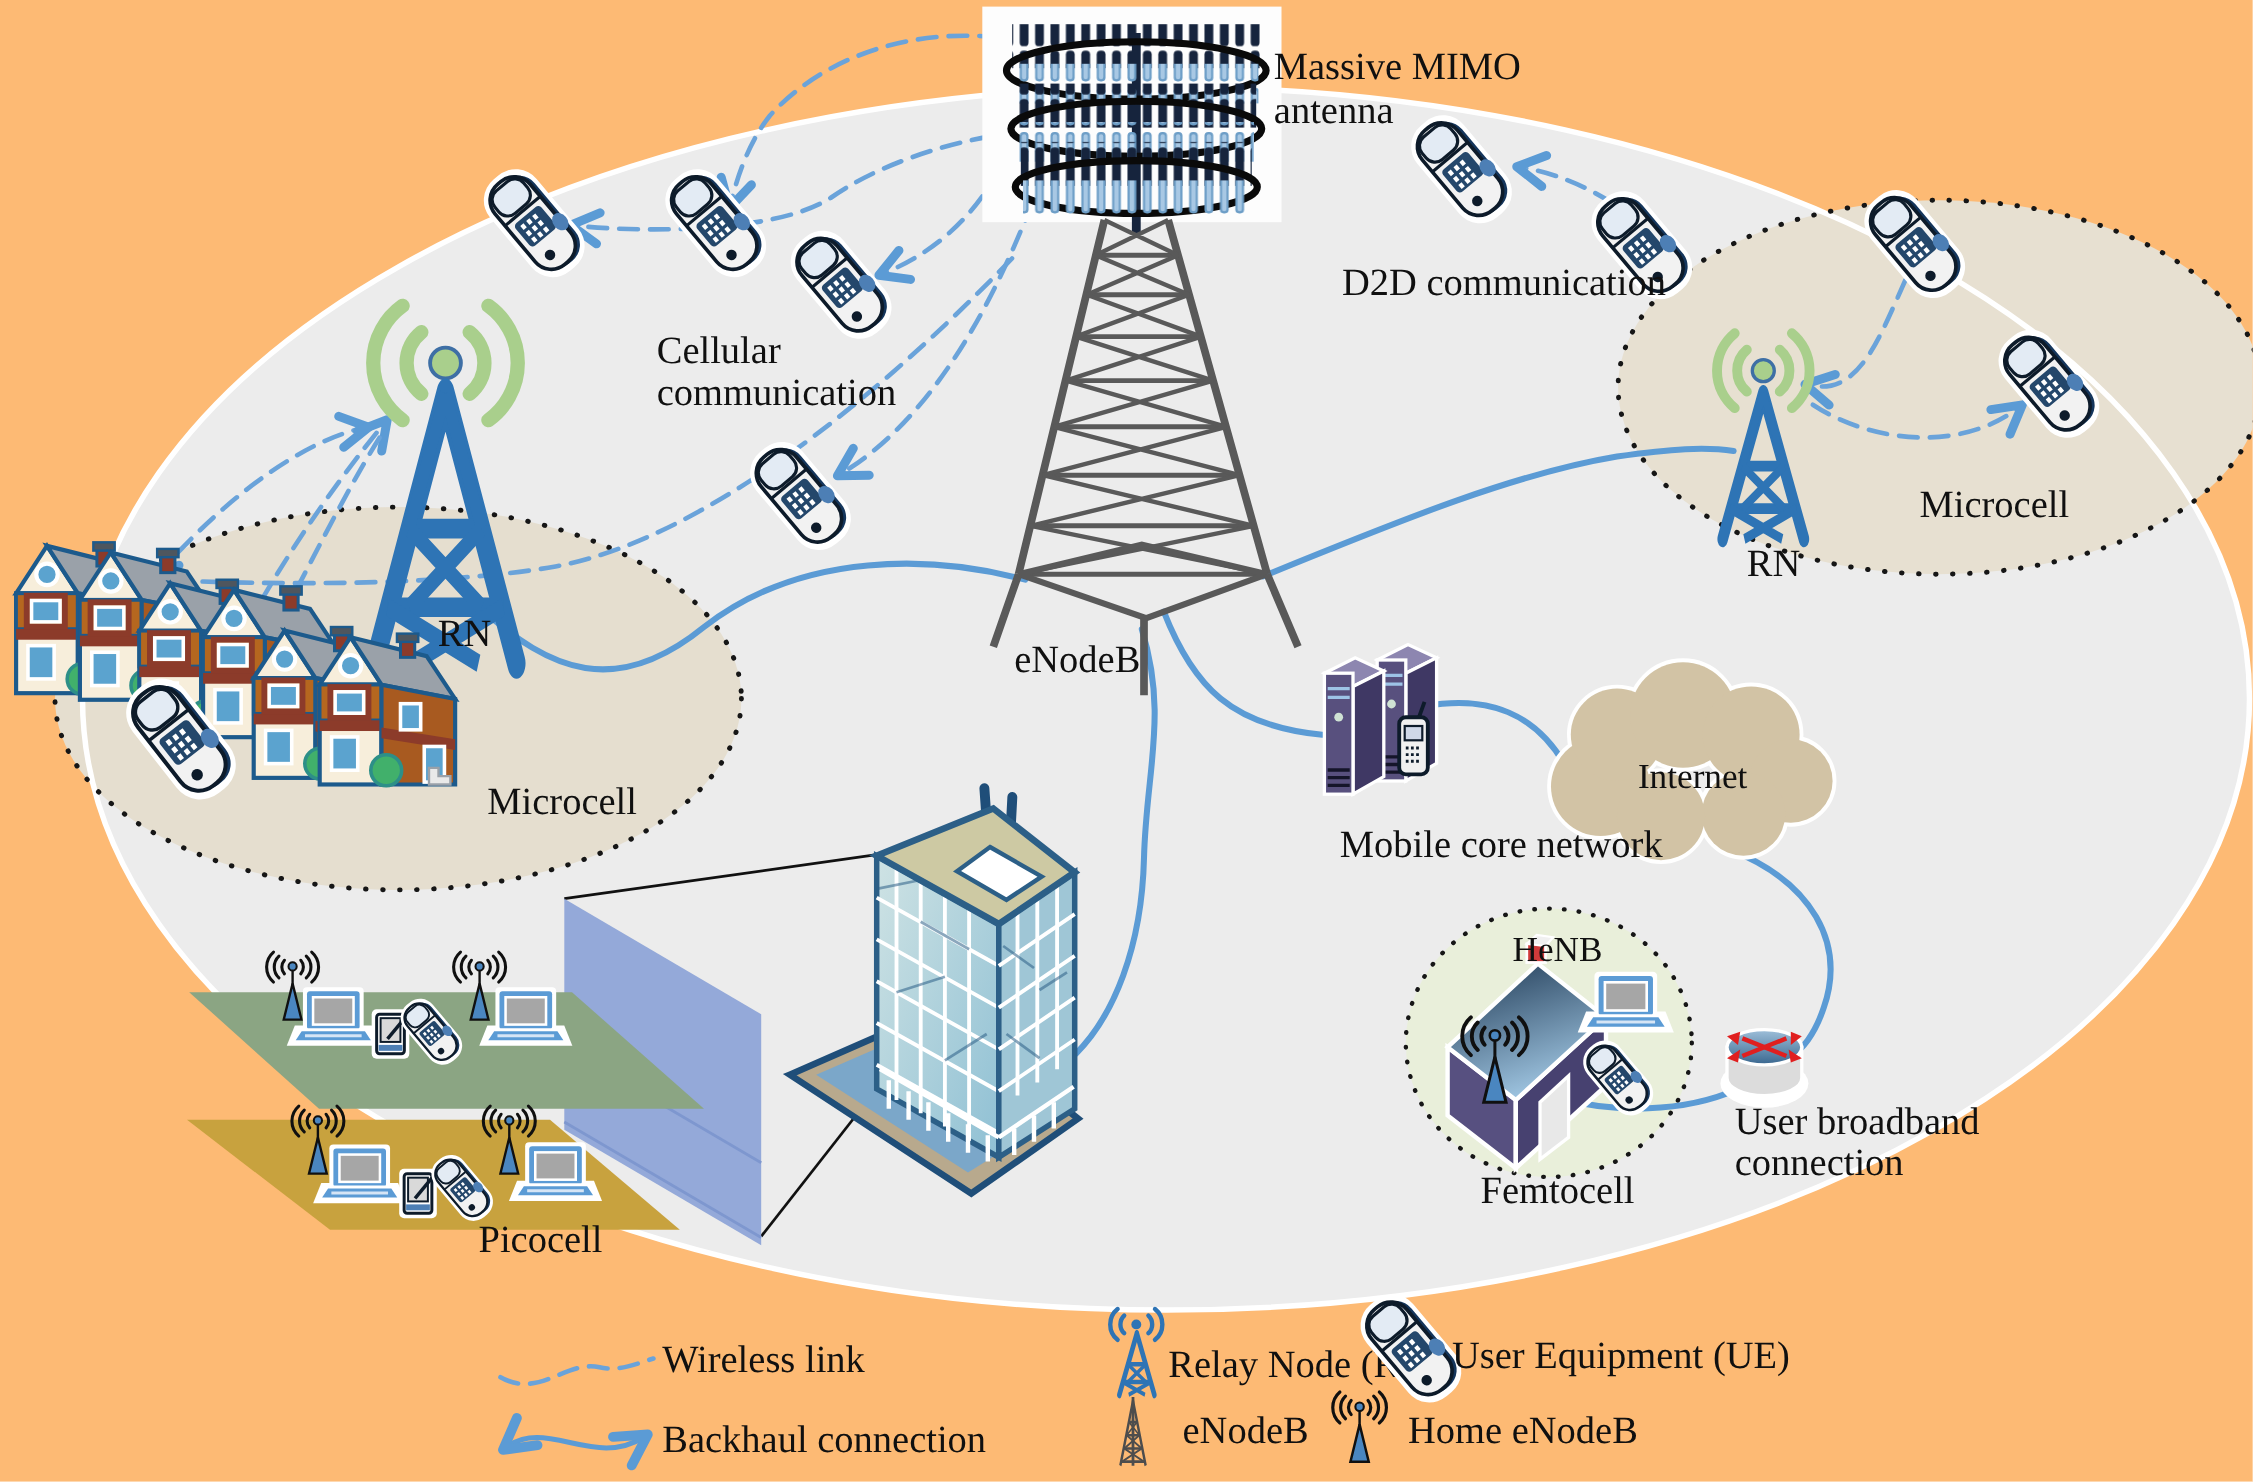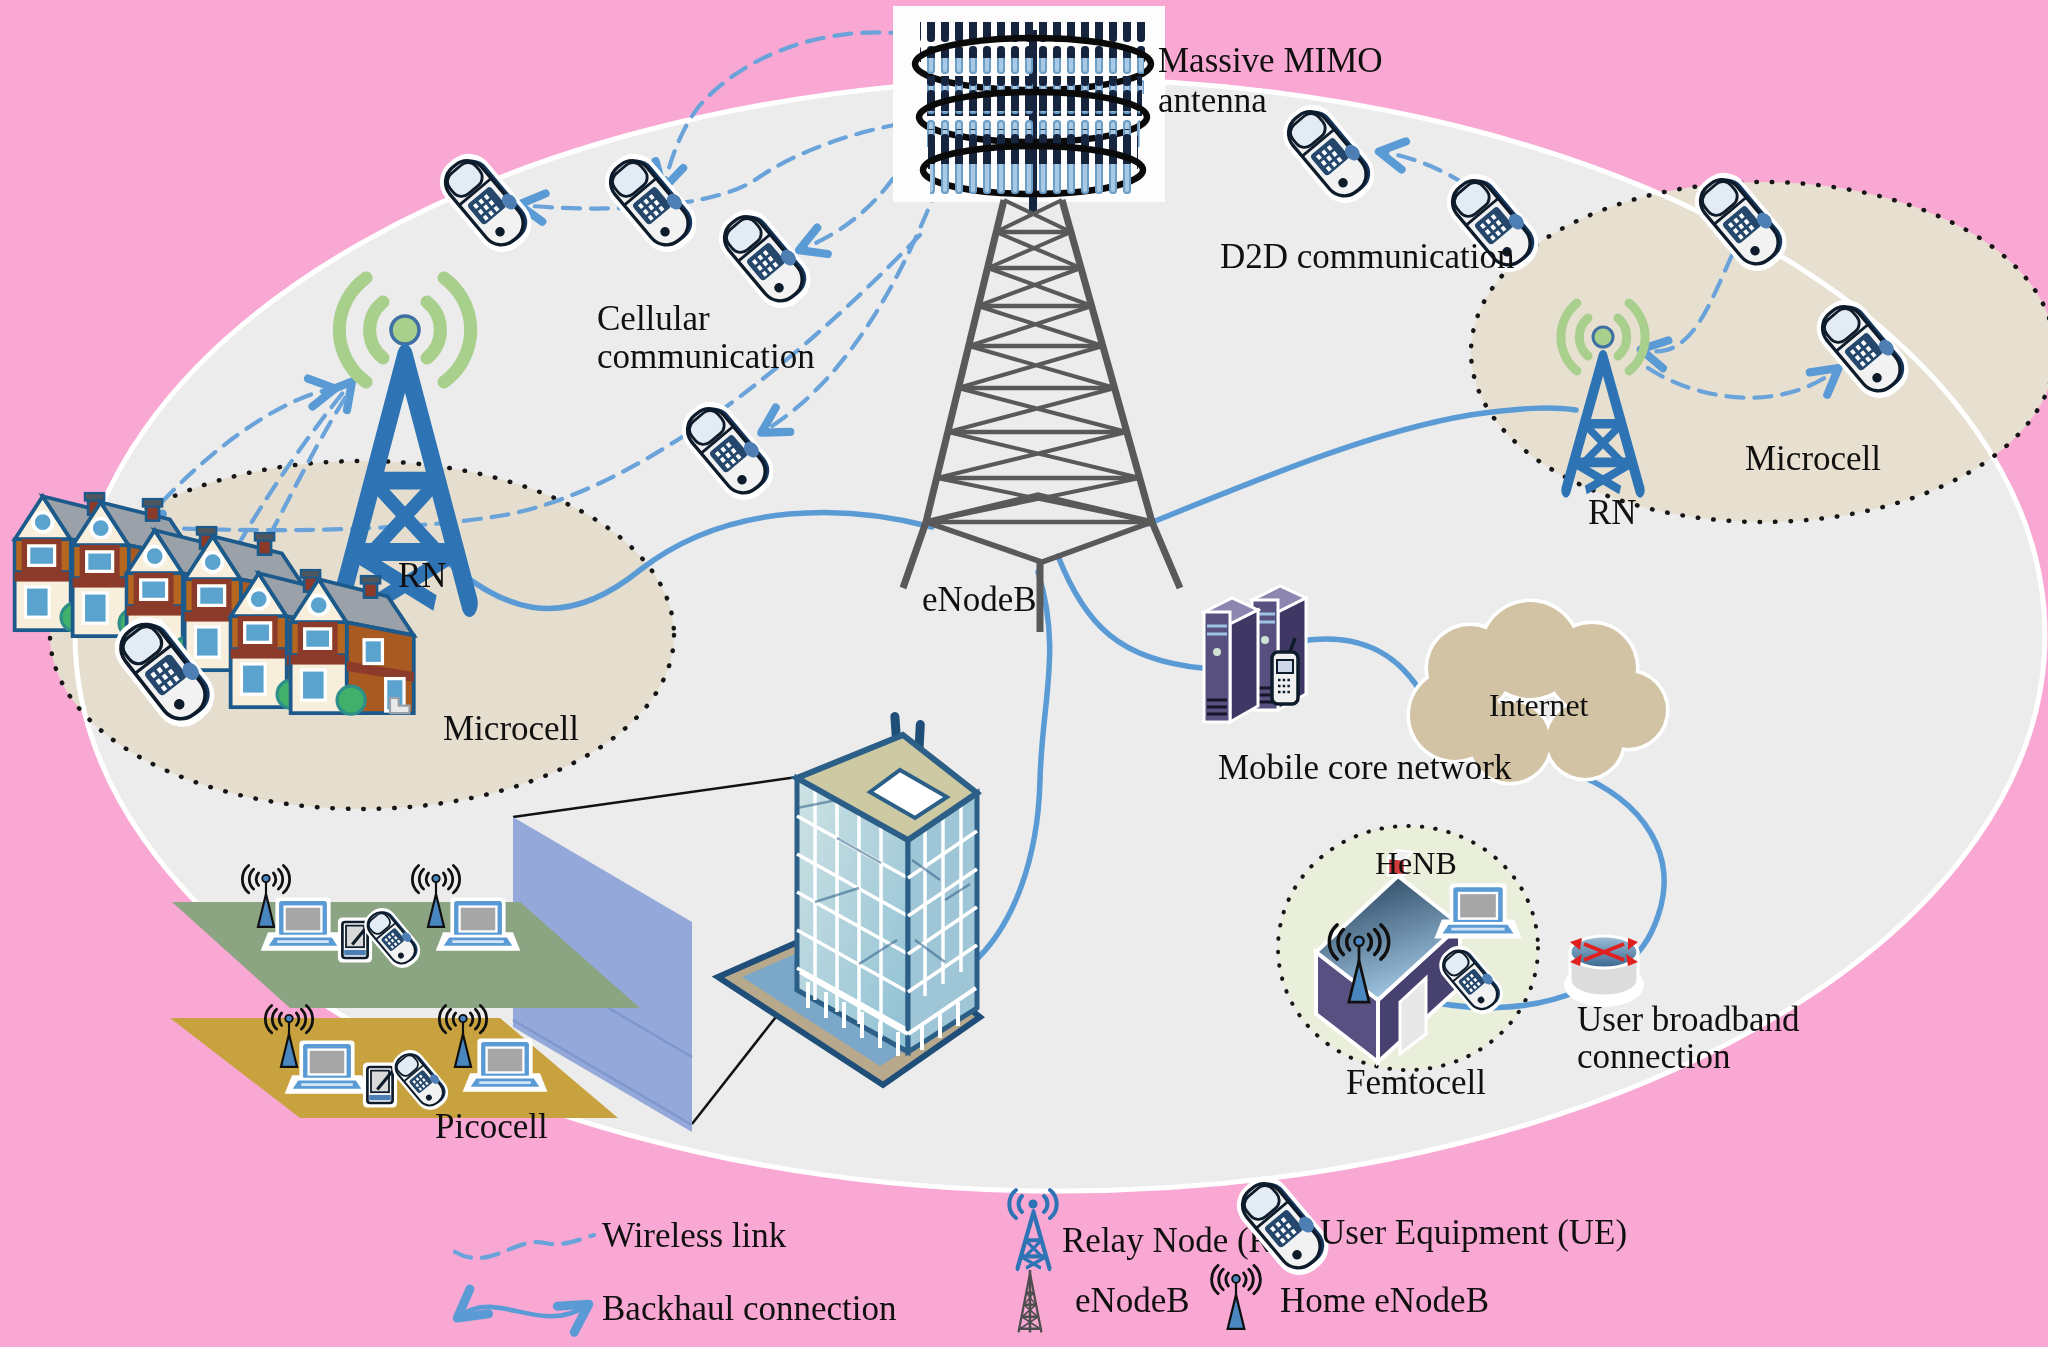--- a/index.html
+++ b/index.html
@@ -1,16 +1,16 @@
 <!DOCTYPE html>
 <html><head>
 <meta charset="utf-8">
 <style>
   html,body{margin:0;padding:0;background:#ffffff;}
-  .stage{position:relative;width:2048px;height:1347px;background:#f9a8d4;overflow:hidden;}
+  .stage{position:relative;width:2048px;height:1347px;background:#fdba74;overflow:hidden;}
   svg{display:block;}
   text{font-family:"Liberation Serif","DejaVu Serif",serif;fill:#101010;}
   .lbl{font-size:35px;}
   .lbl-sm{font-size:32px;}
 </style>
 </head>
 <body>
 
 <div class="stage">
 <svg width="2048" height="1347" viewBox="0 0 2048 1347">

